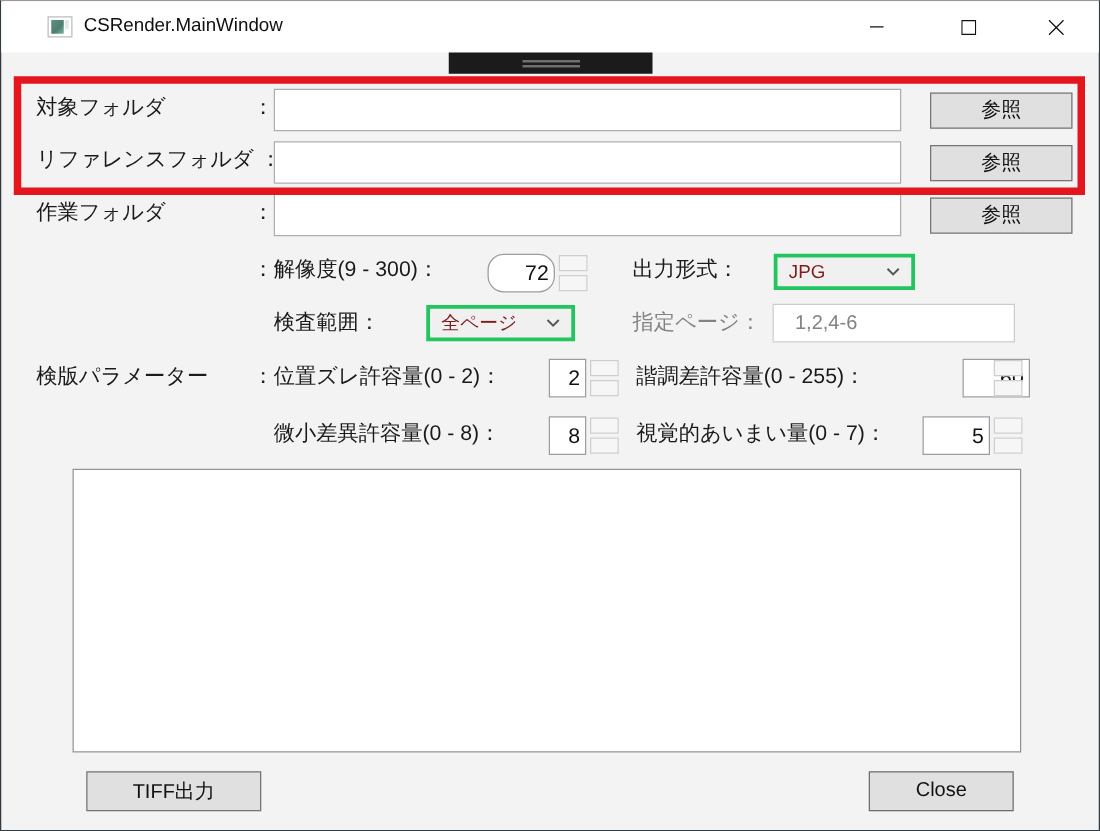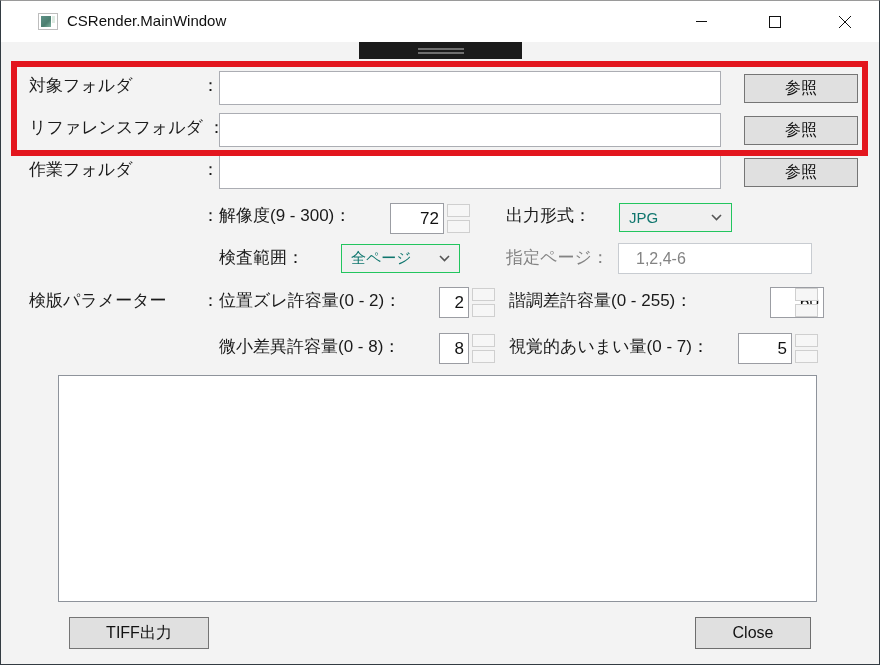--- a/index.html
+++ b/index.html
@@ -35,22 +35,22 @@
   .lbl.dis{color:var(--disabled);}
   .txt{position:absolute;background:#fff;border:1px solid var(--input-border);
     font-size:17px;padding:0 17px;outline:none;color:#1a1a1a;}
   .txt.dis{border:1px solid #C8CCD1;color:var(--disabled);font-size:16px;background:#fff;}
   .btn{position:absolute;background:var(--btn-bg);border:1px solid var(--btn-border);
     font-size:16px;color:#111;display:flex;align-items:center;justify-content:center;cursor:default;}
   .spinbox{position:absolute;background:#fff;border:1px solid #9B9DA3;font-size:17px;color:#111;
     text-align:right;padding:0 4px;display:flex;align-items:center;justify-content:flex-end;}
   .spinbtns{position:absolute;width:23px;display:flex;flex-direction:column;justify-content:space-between;}
   .sb{width:23px;height:13px;background:#F6F6F6;border:1px solid #CFCFCF;}
-  .combo{position:absolute;background:var(--combo-bg);border:1px solid #22c55e;
-    display:flex;align-items:center;font-size:15px;color:#0f766e;padding:0 9px;}
+  .combo{position:absolute;background:var(--combo-bg);border:3px solid #22c55e;
+    display:flex;align-items:center;font-size:15px;color:#7f1d1d;padding:0 9px;}
   .combo .chev{margin-left:auto;display:flex;align-items:center;}
   .log{position:absolute;left:57px;top:374px;width:759px;height:227px;background:#fff;
     border:1px solid #8E939B;resize:none;outline:none;font-size:14px;}
 </style>
 </head>
 <body>
 
 <div class="window">
 
   <div class="titlebar">
@@ -95,21 +95,21 @@
   <input class="txt" style="left: 218px; top: 112px; width: 502px; height: 34px;" value="">
   <div class="btn" style="left:743px;top:115px;width:114px;height:29px;">参照</div>
 
   <div class="lbl" style="left:28px;top:159px;">作業フォルダ</div>
   <div class="lbl" style="left:201px;top:159px;">：</div>
   <input class="txt" style="left: 218px; top: 154px; width: 502px; height: 34px;" value="">
   <div class="btn" style="left:743px;top:157px;width:114px;height:29px;">参照</div>
 
   <div class="lbl" style="left:201px;top:205px;">：</div>
   <div class="lbl" style="left:218px;top:205px;">解像度(9 - 300)：</div>
-  <div class="spinbox" style="left:389px;top:202px;width:54px;height:31px;">72</div>
+  <div class="spinbox" style="left:389px;top:202px;width:54px;height:31px;border-radius:13px;">72</div>
   <div class="spinbtns" style="left:446px;top:203px;height:29px;">
     <div class="sb"></div>
     <div class="sb"></div>
   </div>
   <div class="lbl" style="left:505px;top:205px;">出力形式：</div>
   <div class="combo" style="left:618px;top:202px;width:113px;height:29px;">
     <span>JPG</span>
     <span class="chev">
       <svg width="11" height="7" viewBox="0 0 11 7">
           <polyline points="1,1 5.5,5.5 10,1" fill="none" stroke="#555" stroke-width="1.6"></polyline>

